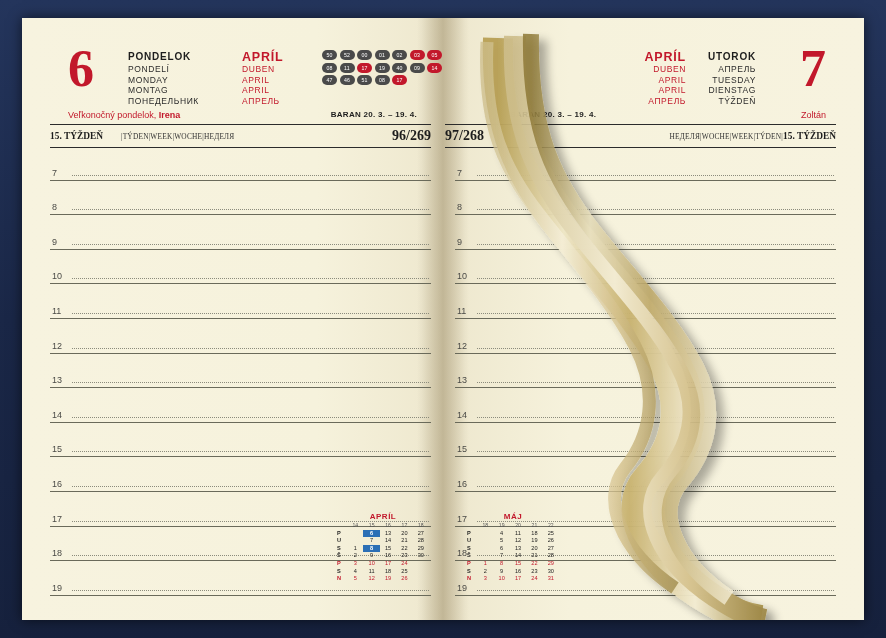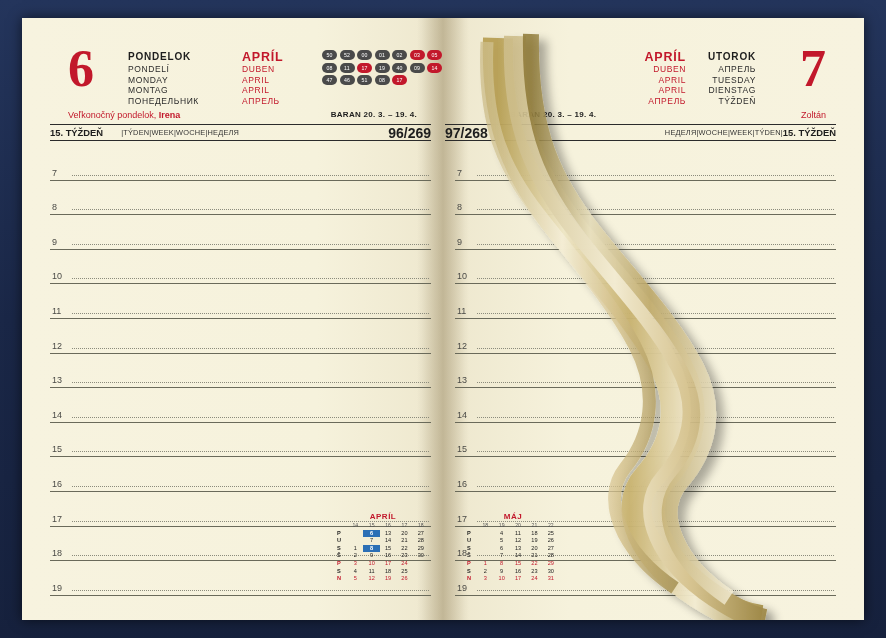--- a/index.html
+++ b/index.html
@@ -149,27 +149,28 @@
   .rname {
     position: absolute;
     right: 10px; top: 70px;
     font-size: 9px;
     color: #c2182b;
   }
 
   
   .weekbar {
     position: absolute;
-    height: 17px;
+    height: 24px;
     border-top: 1.2px solid #2b2b2b;
     border-bottom: 1.2px solid #2b2b2b;
     font-size: 8.6px;
     color: #1d1d1d;
     display: flex;
     align-items: center;
+    font-family: Liberation Serif, serif;
   }
   .weekbar.l { left: 28px; right: 12px; top: 106px; }
   .weekbar.r { left: 2px; right: 28px; top: 106px; }
   .weekbar .wk { font-weight: bold; font-size: 9.4px; }
   .weekbar .langs { font-size: 7.4px; letter-spacing: .2px; margin-left: 18px; color: #333; }
   .weekbar .grow { flex: 1; }
   .weekbar .cnt { font-weight: bold; font-size: 14px; }
 
   
   .rows {

